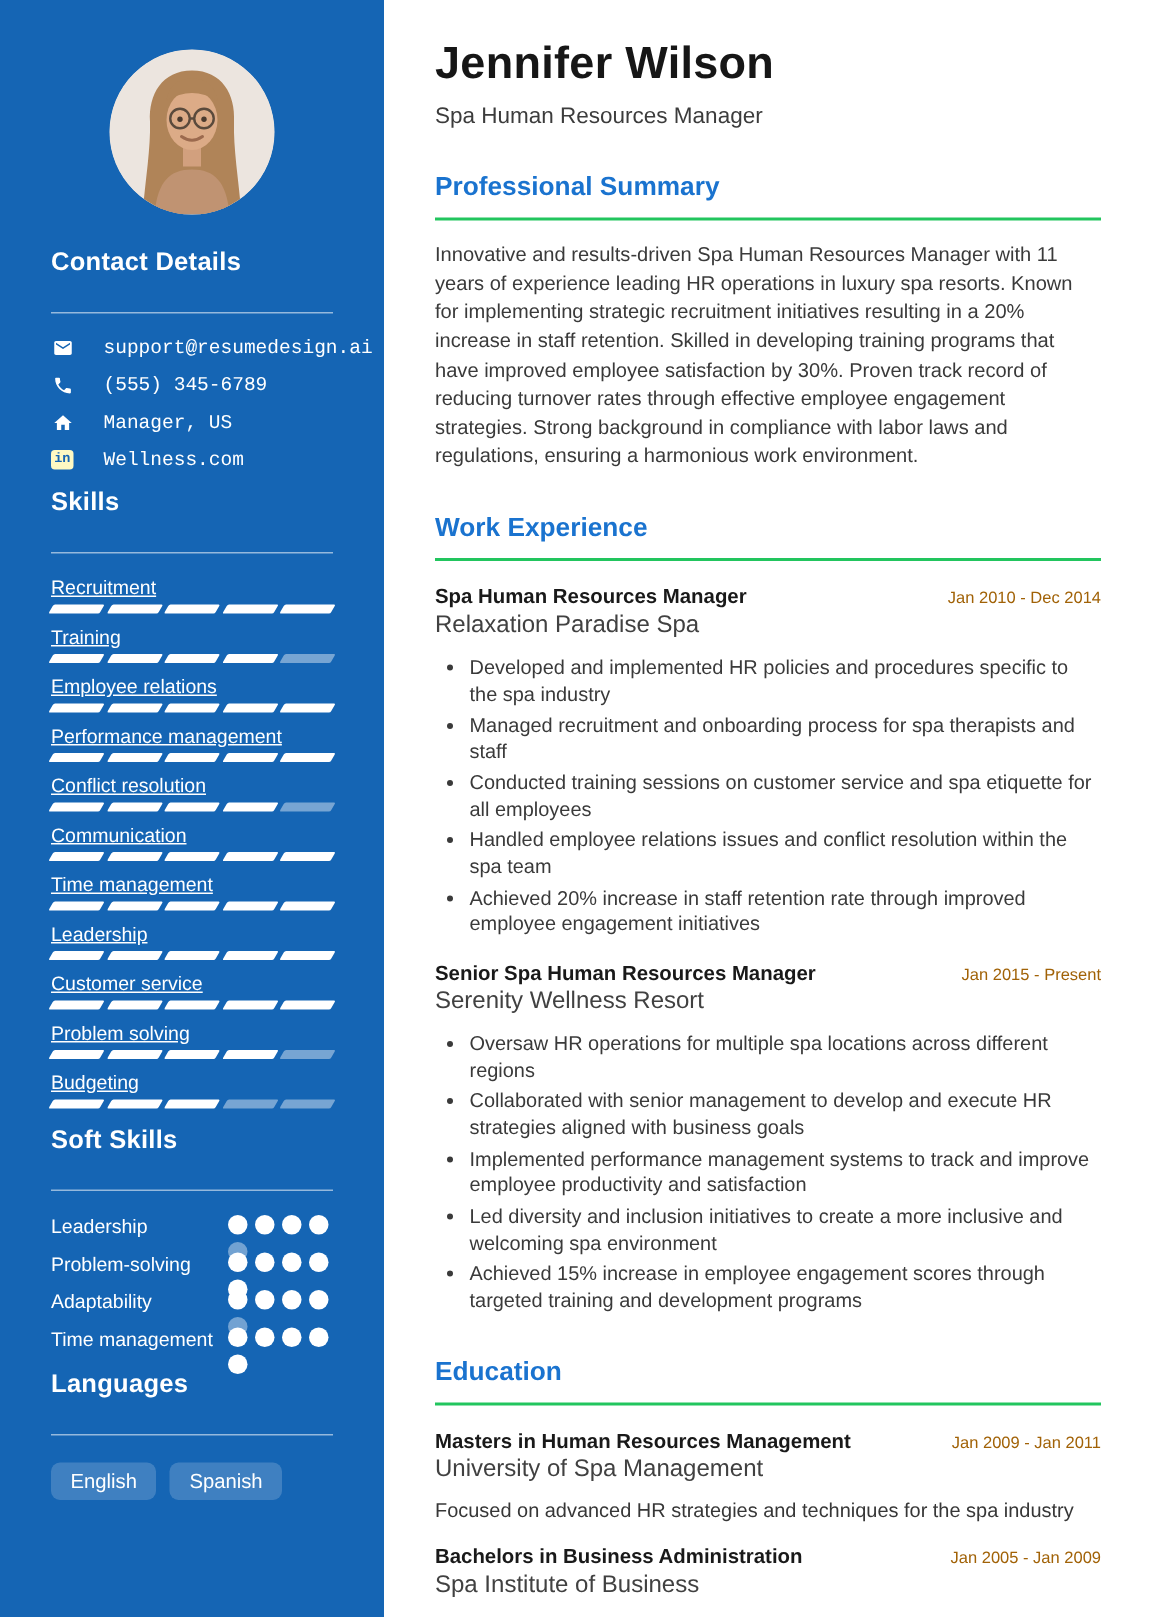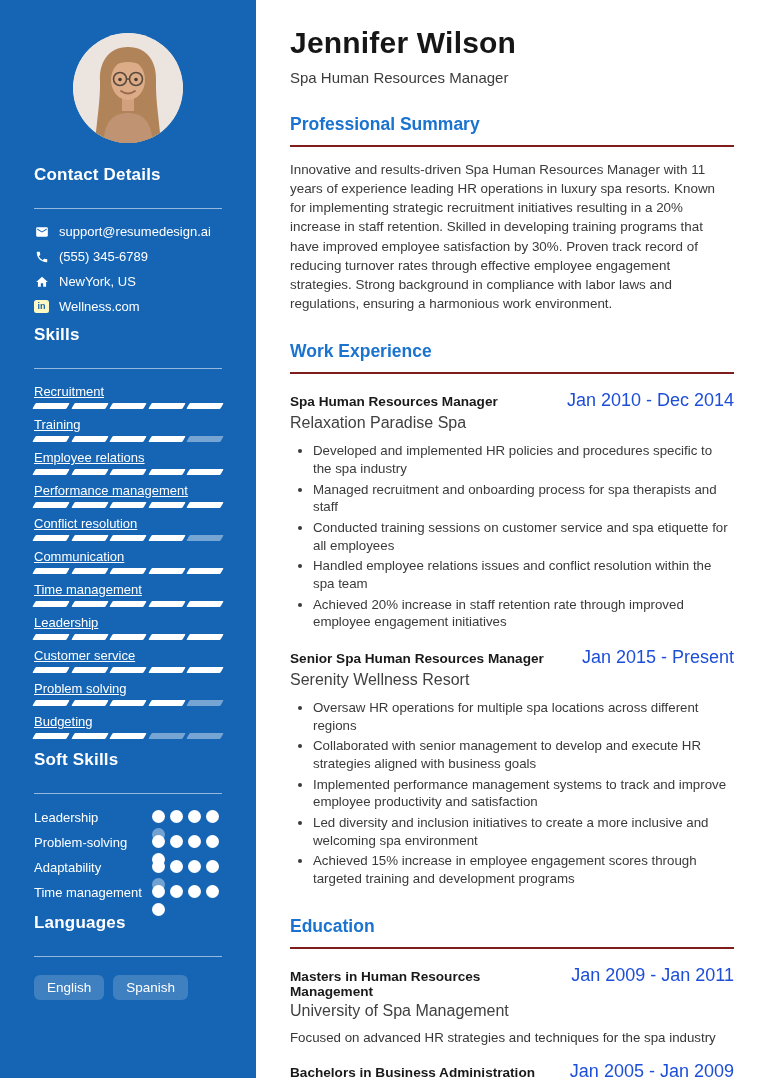--- a/index.html
+++ b/index.html
@@ -10,21 +10,21 @@
   
   .sidebar { width:256px; min-height:1078px; background:#1565b4; color:#fff; padding:33px 34px 30px 34px; flex-shrink:0; }
   .avatar-wrap { width:110px; height:110px; border-radius:50%; overflow:hidden; margin:0 auto; background:#ece5df; }
   .avatar-wrap svg { display:block; width:110px; height:110px; }
 
   .side-heading { font-size:17px; font-weight:bold; letter-spacing:.2px; padding-bottom:23px; border-bottom:1px solid rgba(255,255,255,.55); }
   .mt-contact { margin-top:22px; }
   .mt-section { margin-top:11px; }
 
   .contact-list { margin-top:15px; }
-  .contact-row { display:flex; align-items:flex-start; gap:10px; font-size:13px; margin-bottom:10px; }
+  .contact-row { display:flex; align-items:flex-start; gap:20px; font-size:13px; margin-bottom:10px;font-family:Liberation Mono, monospace; }
   .contact-row .ic { width:15px; height:15px; display:flex; align-items:center; justify-content:center; flex-shrink:0; }
   .contact-row .ic svg { width:14px; height:14px; fill:#fff; }
   .li-badge { width:35px; height:13px; background:#fef9c3; border-radius:2.5px; color:#1565b4; font-size:9px; font-weight:bold; display:flex; align-items:center; justify-content:center; line-height:1; }
 
   .skills-list { margin-top:15px; }
   .skill { margin-bottom:8px;text-decoration:underline; }
   .skill-label { font-size:13px; margin-bottom:4px; }
   .skill-bar { display:flex; gap:5px; height:6px; margin-bottom:2px; }
   .seg { flex:1; background:#fff; transform:skewX(-30deg); border-radius:1px; }
   .seg.dim { background:rgba(255,255,255,.42); }
@@ -38,27 +38,27 @@
 
   .lang-list { margin-top:18px; display:flex; gap:9px; }
   .lang-pill { background:rgba(255,255,255,.18); border-radius:6px; padding:5px 13px; font-size:13.5px; color:#fff; }
 
   
   .main { flex:1; padding:26px 34px 30px 34px; color:#3b3b3b; }
   .name { font-size:30px; font-weight:bold; color:#161616; letter-spacing:.2px; }
   .job-subtitle { font-size:15px; color:#3c3c3c; margin-top:9px; }
 
   .section { margin-top:28px; }
-  .section-title { color:#1a73cf; font-size:17.5px; font-weight:bold; padding-bottom:10px; border-bottom:2px solid #7f1d1d; }
+  .section-title { color:#1a73cf; font-size:17.5px; font-weight:bold; padding-bottom:10px; border-bottom:2px solid #22c55e; }
   .summary-text { margin-top:13px; font-size:13.4px; line-height:1.43; color:#3a3a3a; }
 
   .entry { margin-top:16px; }
   .entry-head { display:flex; justify-content:space-between; align-items:baseline; }
   .entry-title { font-size:13.6px; font-weight:bold; color:#191919; }
-  .entry-dates { font-size:18px; color:#1d4ed8; white-space:nowrap; padding-left:12px; }
+  .entry-dates { font-size:11px; color:#a16207; white-space:nowrap; padding-left:12px; }
   .entry-sub { font-size:16px; color:#414141; margin-top:3px; }
   .bullets { margin:10px 0 4px 0; padding-left:23px; }
   .bullets li { font-size:13.3px; line-height:1.33; margin-bottom:3px; color:#3a3a3a; }
   .edu-desc { font-size:13.3px; color:#373737; margin-top:10px; }
 </style>
 </head>
 <body>
 
 <div class="page">
 
@@ -98,21 +98,21 @@
             </svg>
           </span>
           <span>(555) 345-6789</span>
         </div>
         <div class="contact-row">
           <span class="ic">
             <svg viewBox="0 0 24 24">
               <path d="M10 20v-6h4v6h5v-8h3L12 3 2 12h3v8z"></path>
             </svg>
           </span>
-          <span>NewYork, US</span>
+          <span>Manager, US</span>
         </div>
         <div class="contact-row">
           <span class="ic">
             <span class="li-badge">in</span>
           </span>
           <span>Wellness.com</span>
         </div>
       </div>
 
     <h2 class="side-heading mt-section">Skills</h2>

